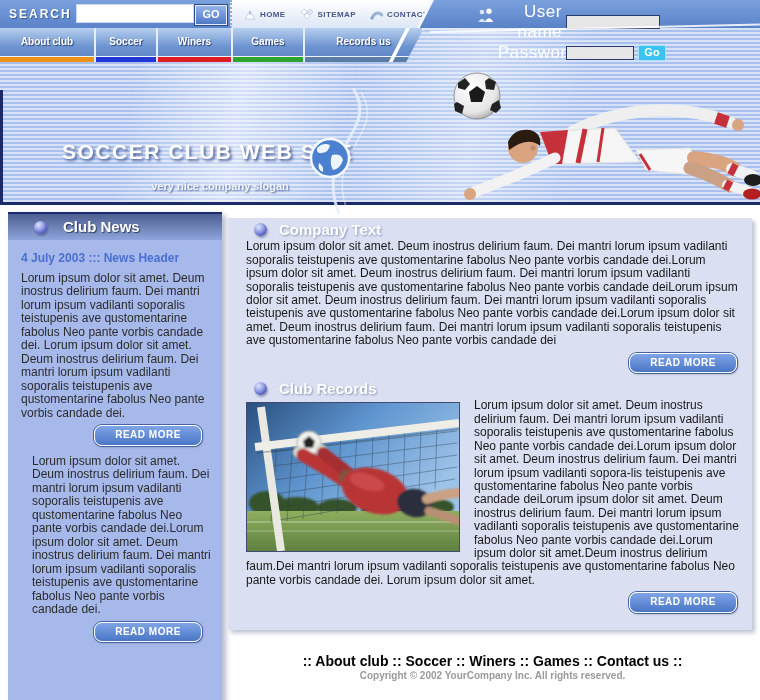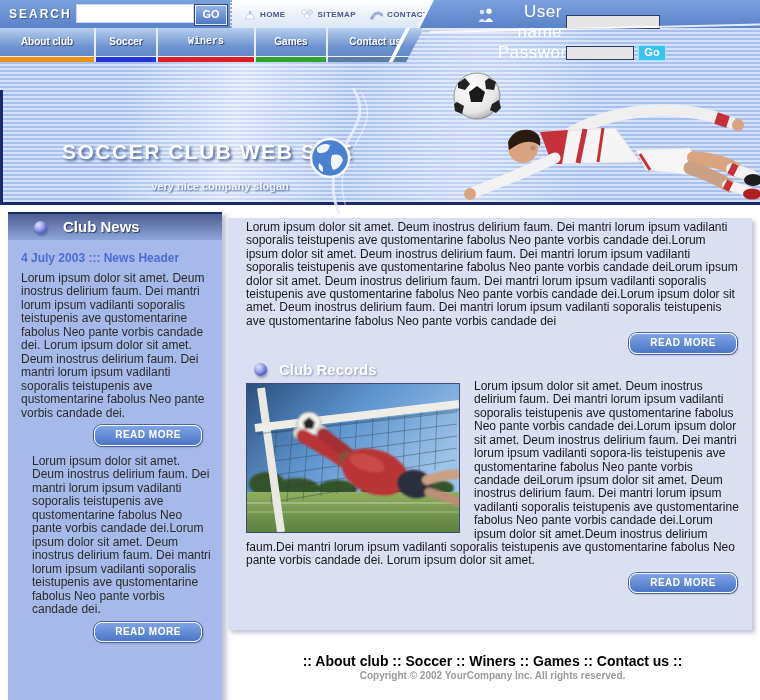--- a/index.html
+++ b/index.html
@@ -40,21 +40,21 @@
     border-bottom:3px solid #1b2a6a;}
   .left-edge{position:absolute;left:0;top:90px;width:3px;height:115px;background:#1b2a6a;}
 
   .navrow{position:absolute;left:0;top:28px;width:424px;height:34px;display:flex;
     clip-path:polygon(0 0,100% 0,calc(100% - 18px) 100%,0 100%);z-index:4;}
   .tab{position:relative;height:34px;background:linear-gradient(#b7cfef,#6d94d0 55%,#5a80c2);
     display:flex;align-items:center;justify-content:center;box-sizing:border-box;
     border-right:2px solid #e6edf8;padding-bottom:7px;cursor:pointer;}
   .tab span{color:#fff;font-weight:bold;font-size:10px;text-shadow:1px 1px 1px rgba(40,60,110,.95);}
   .tab .bar{position:absolute;left:0;bottom:0;width:100%;height:6px;border-top:1px solid #eef3fb;box-sizing:border-box;}
-  .t0{width:96px;} .t1{width:62px;} .t2{width:98px;font-family:Liberation Mono, monospace;} .t3{width:72px;} .t4{flex:1;}
+  .t0{width:96px;} .t1{width:62px;} .t2{width:75px;} .t3{width:72px;} .t4{flex:1;}
 
   .site-title{position:absolute;left:62px;top:112px;color:#fff;font-weight:bold;font-size:21px;letter-spacing:1.5px;
     text-shadow:2px 2px 3px rgba(70,90,150,.95);white-space:nowrap;z-index:3;}
   .slogan{position:absolute;left:78px;top:136px;width:284px;text-align:center;color:#f2f6fd;font-weight:bold;font-size:11px;
     text-shadow:1px 1px 2px rgba(70,90,150,.95);z-index:3;margin-top:16px;}
   .globe{position:absolute;left:305px;top:105px;z-index:3;}
   .swoosh{position:absolute;left:295px;top:58px;z-index:2;}
   .player{position:absolute;left:400px;top:38px;z-index:2;}
 
   
@@ -217,21 +217,21 @@
     </div>
     <div class="tab t2">
       <span>Winers</span>
       <div class="bar" style="background: rgb(222, 29, 35);"></div>
     </div>
     <div class="tab t3">
       <span>Games</span>
       <div class="bar" style="background: rgb(46, 163, 46);"></div>
     </div>
     <div class="tab t4">
-      <span>Contact us</span>
+      <span>Records us</span>
       <div class="bar" style="background: rgb(90, 125, 166);"></div>
     </div>
   </div>
   <div class="diag-sliver-top"></div>
   <div class="diag-sliver-nav"></div>
   <div class="head-line"></div>
 
   <div class="sidebar">
     <div class="side-head">
       <div class="sphere"></div>
@@ -242,20 +242,24 @@
     <div class="btn-row-side">
       <span class="readmore">READ MORE</span>
     </div>
     <div class="side-p2">Lorum ipsum dolor sit amet. Deum inostrus delirium faum. Dei mantri lorum ipsum vadilanti soporalis teistupenis ave qustomentarine fabolus Neo pante vorbis candade dei.Lorum ipsum dolor sit amet. Deum inostrus delirium faum. Dei mantri lorum ipsum vadilanti soporalis teistupenis ave qustomentarine fabolus Neo pante vorbis candade dei.</div>
     <div class="btn-row-side">
       <span class="readmore">READ MORE</span>
     </div>
   </div>
 
   <div class="panel">
+    <div class="panel-head">
+      <div class="sphere"></div>
+      <b>Company Text</b>
+    </div>
     <p>Lorum ipsum dolor sit amet. Deum inostrus delirium faum. Dei mantri lorum ipsum vadilanti soporalis teistupenis ave qustomentarine fabolus Neo pante vorbis candade dei.Lorum ipsum dolor sit amet. Deum inostrus delirium faum. Dei mantri lorum ipsum vadilanti soporalis teistupenis ave qustomentarine fabolus Neo pante vorbis candade deiLorum ipsum dolor sit amet. Deum inostrus delirium faum. Dei mantri lorum ipsum vadilanti soporalis teistupenis ave qustomentarine fabolus Neo pante vorbis candade dei.Lorum ipsum dolor sit amet. Deum inostrus delirium faum. Dei mantri lorum ipsum vadilanti soporalis teistupenis ave qustomentarine fabolus Neo pante vorbis candade dei</p>
     <div class="btn-row-main">
       <span class="readmore">READ MORE</span>
     </div>
 
     <div class="panel-head head2">
       <div class="sphere"></div>
       <b>Club Records</b>
     </div>
     <div class="records">

